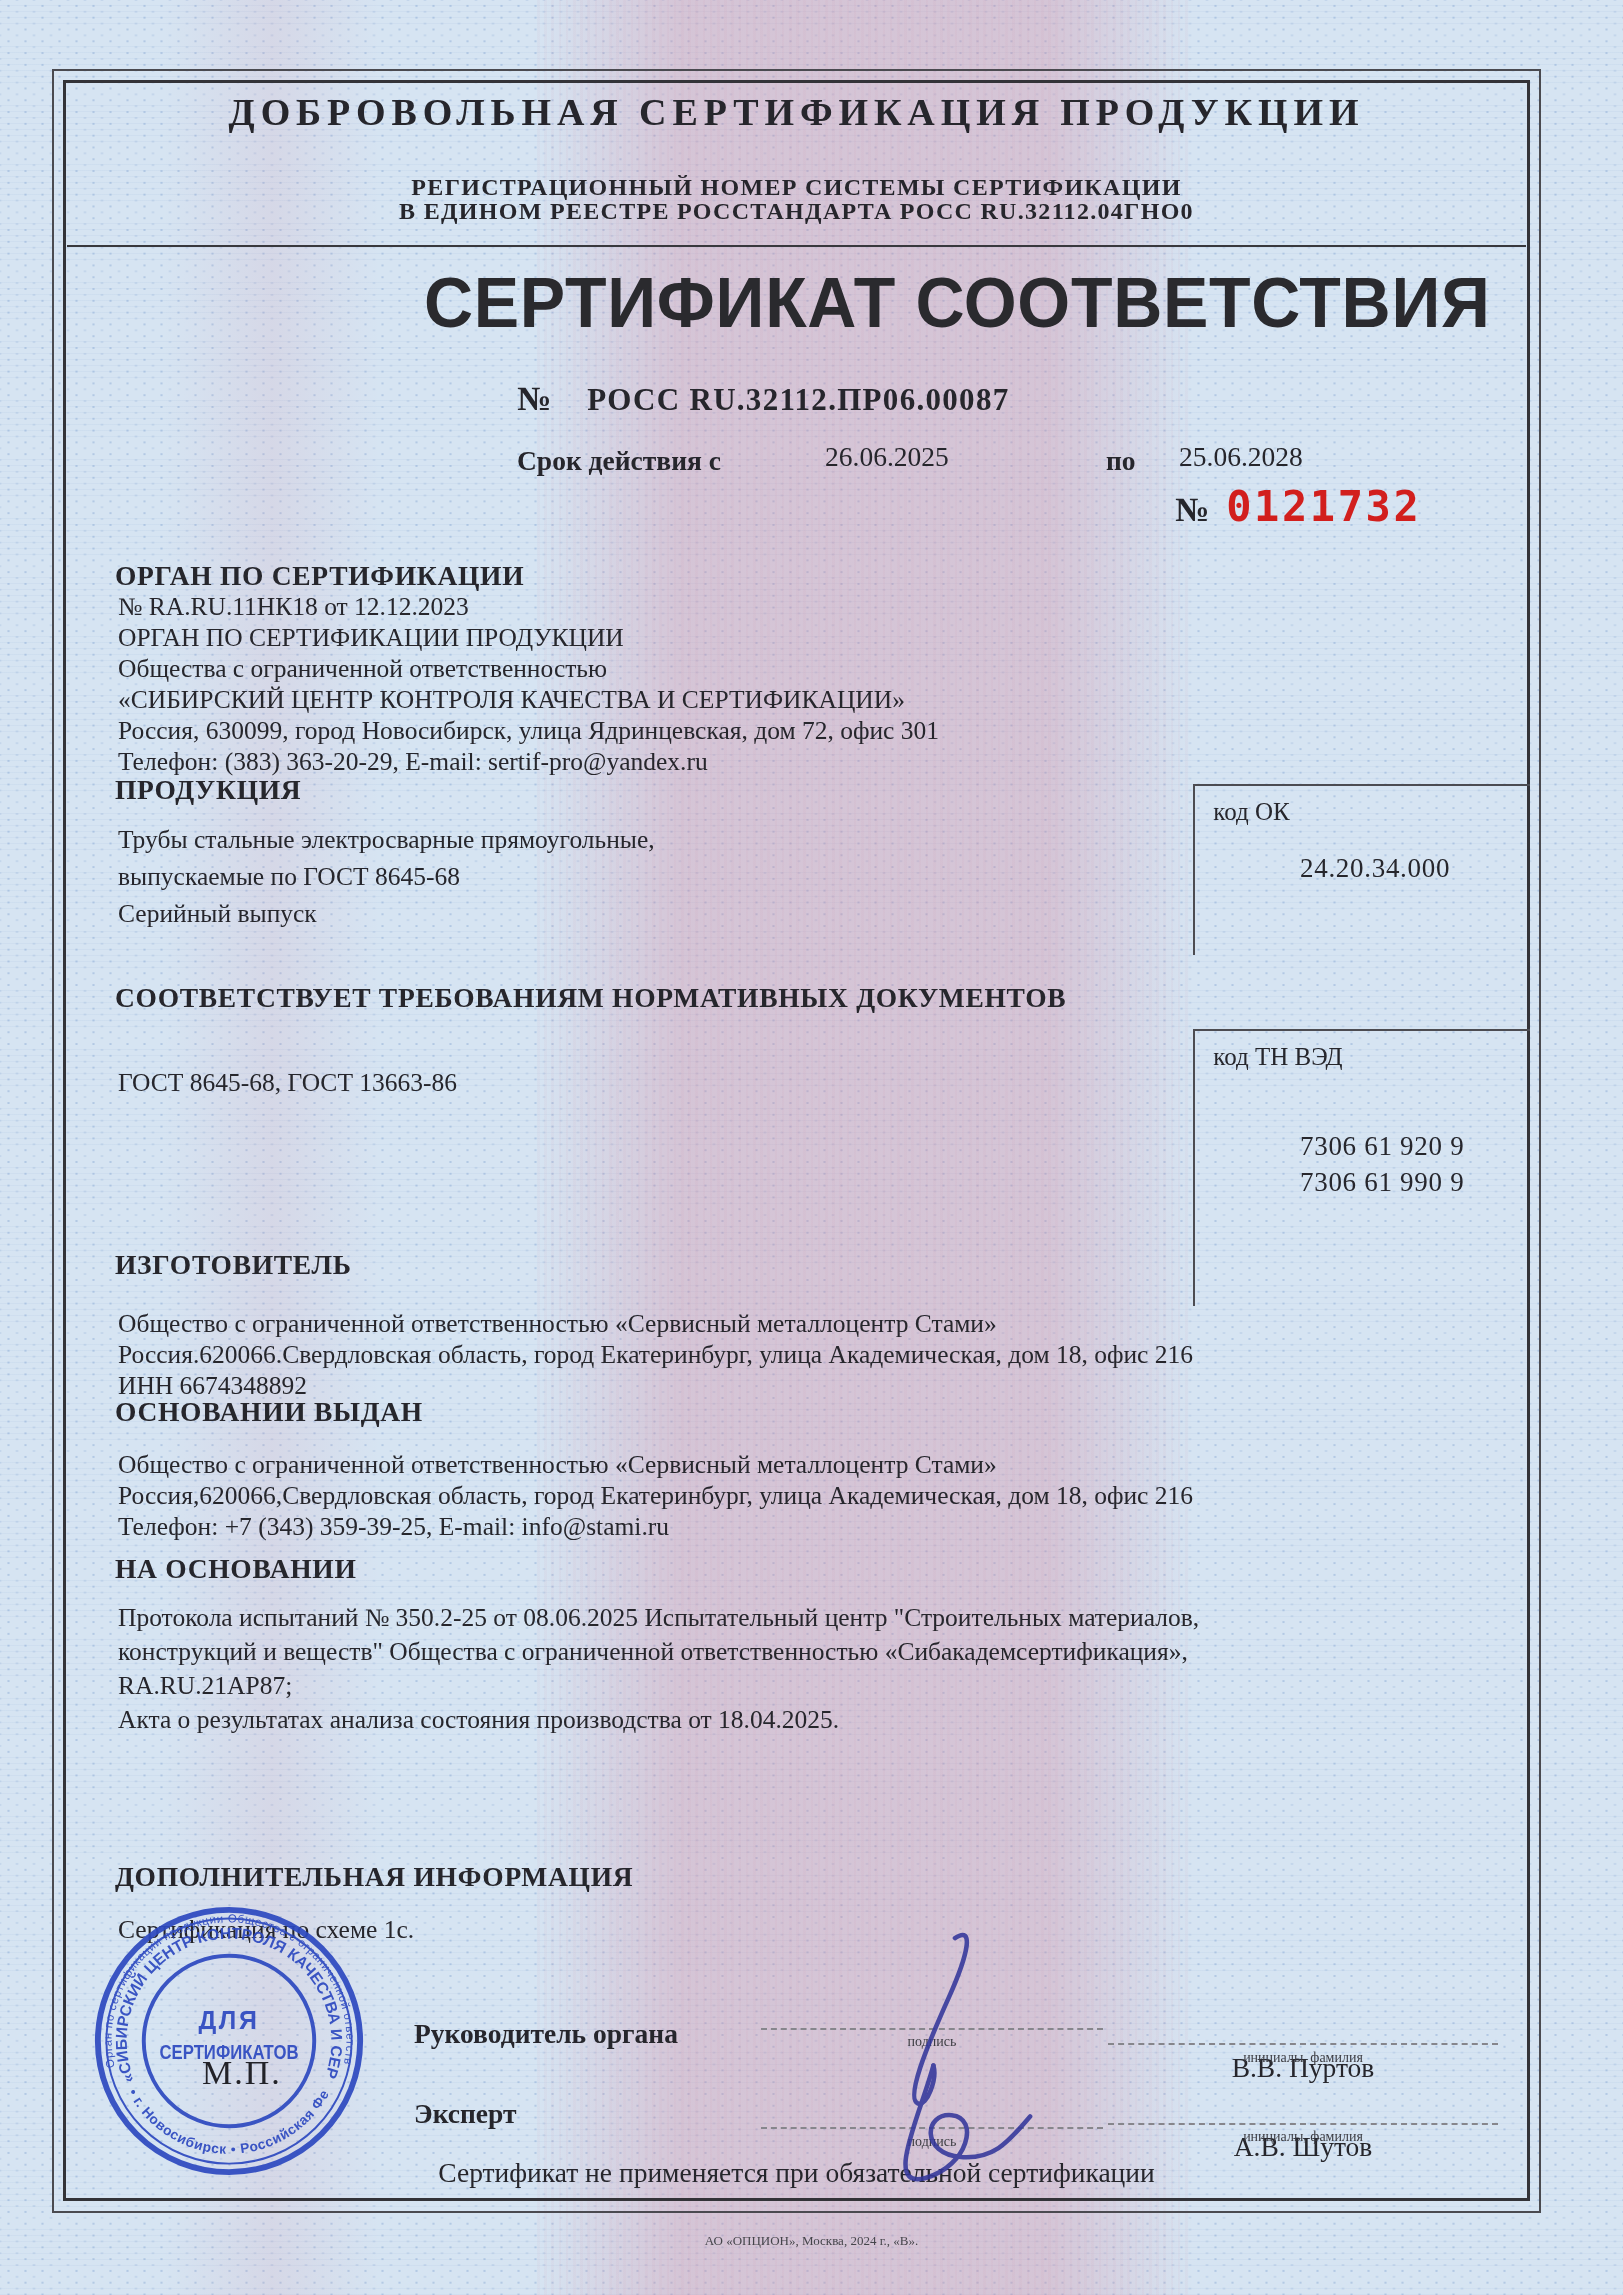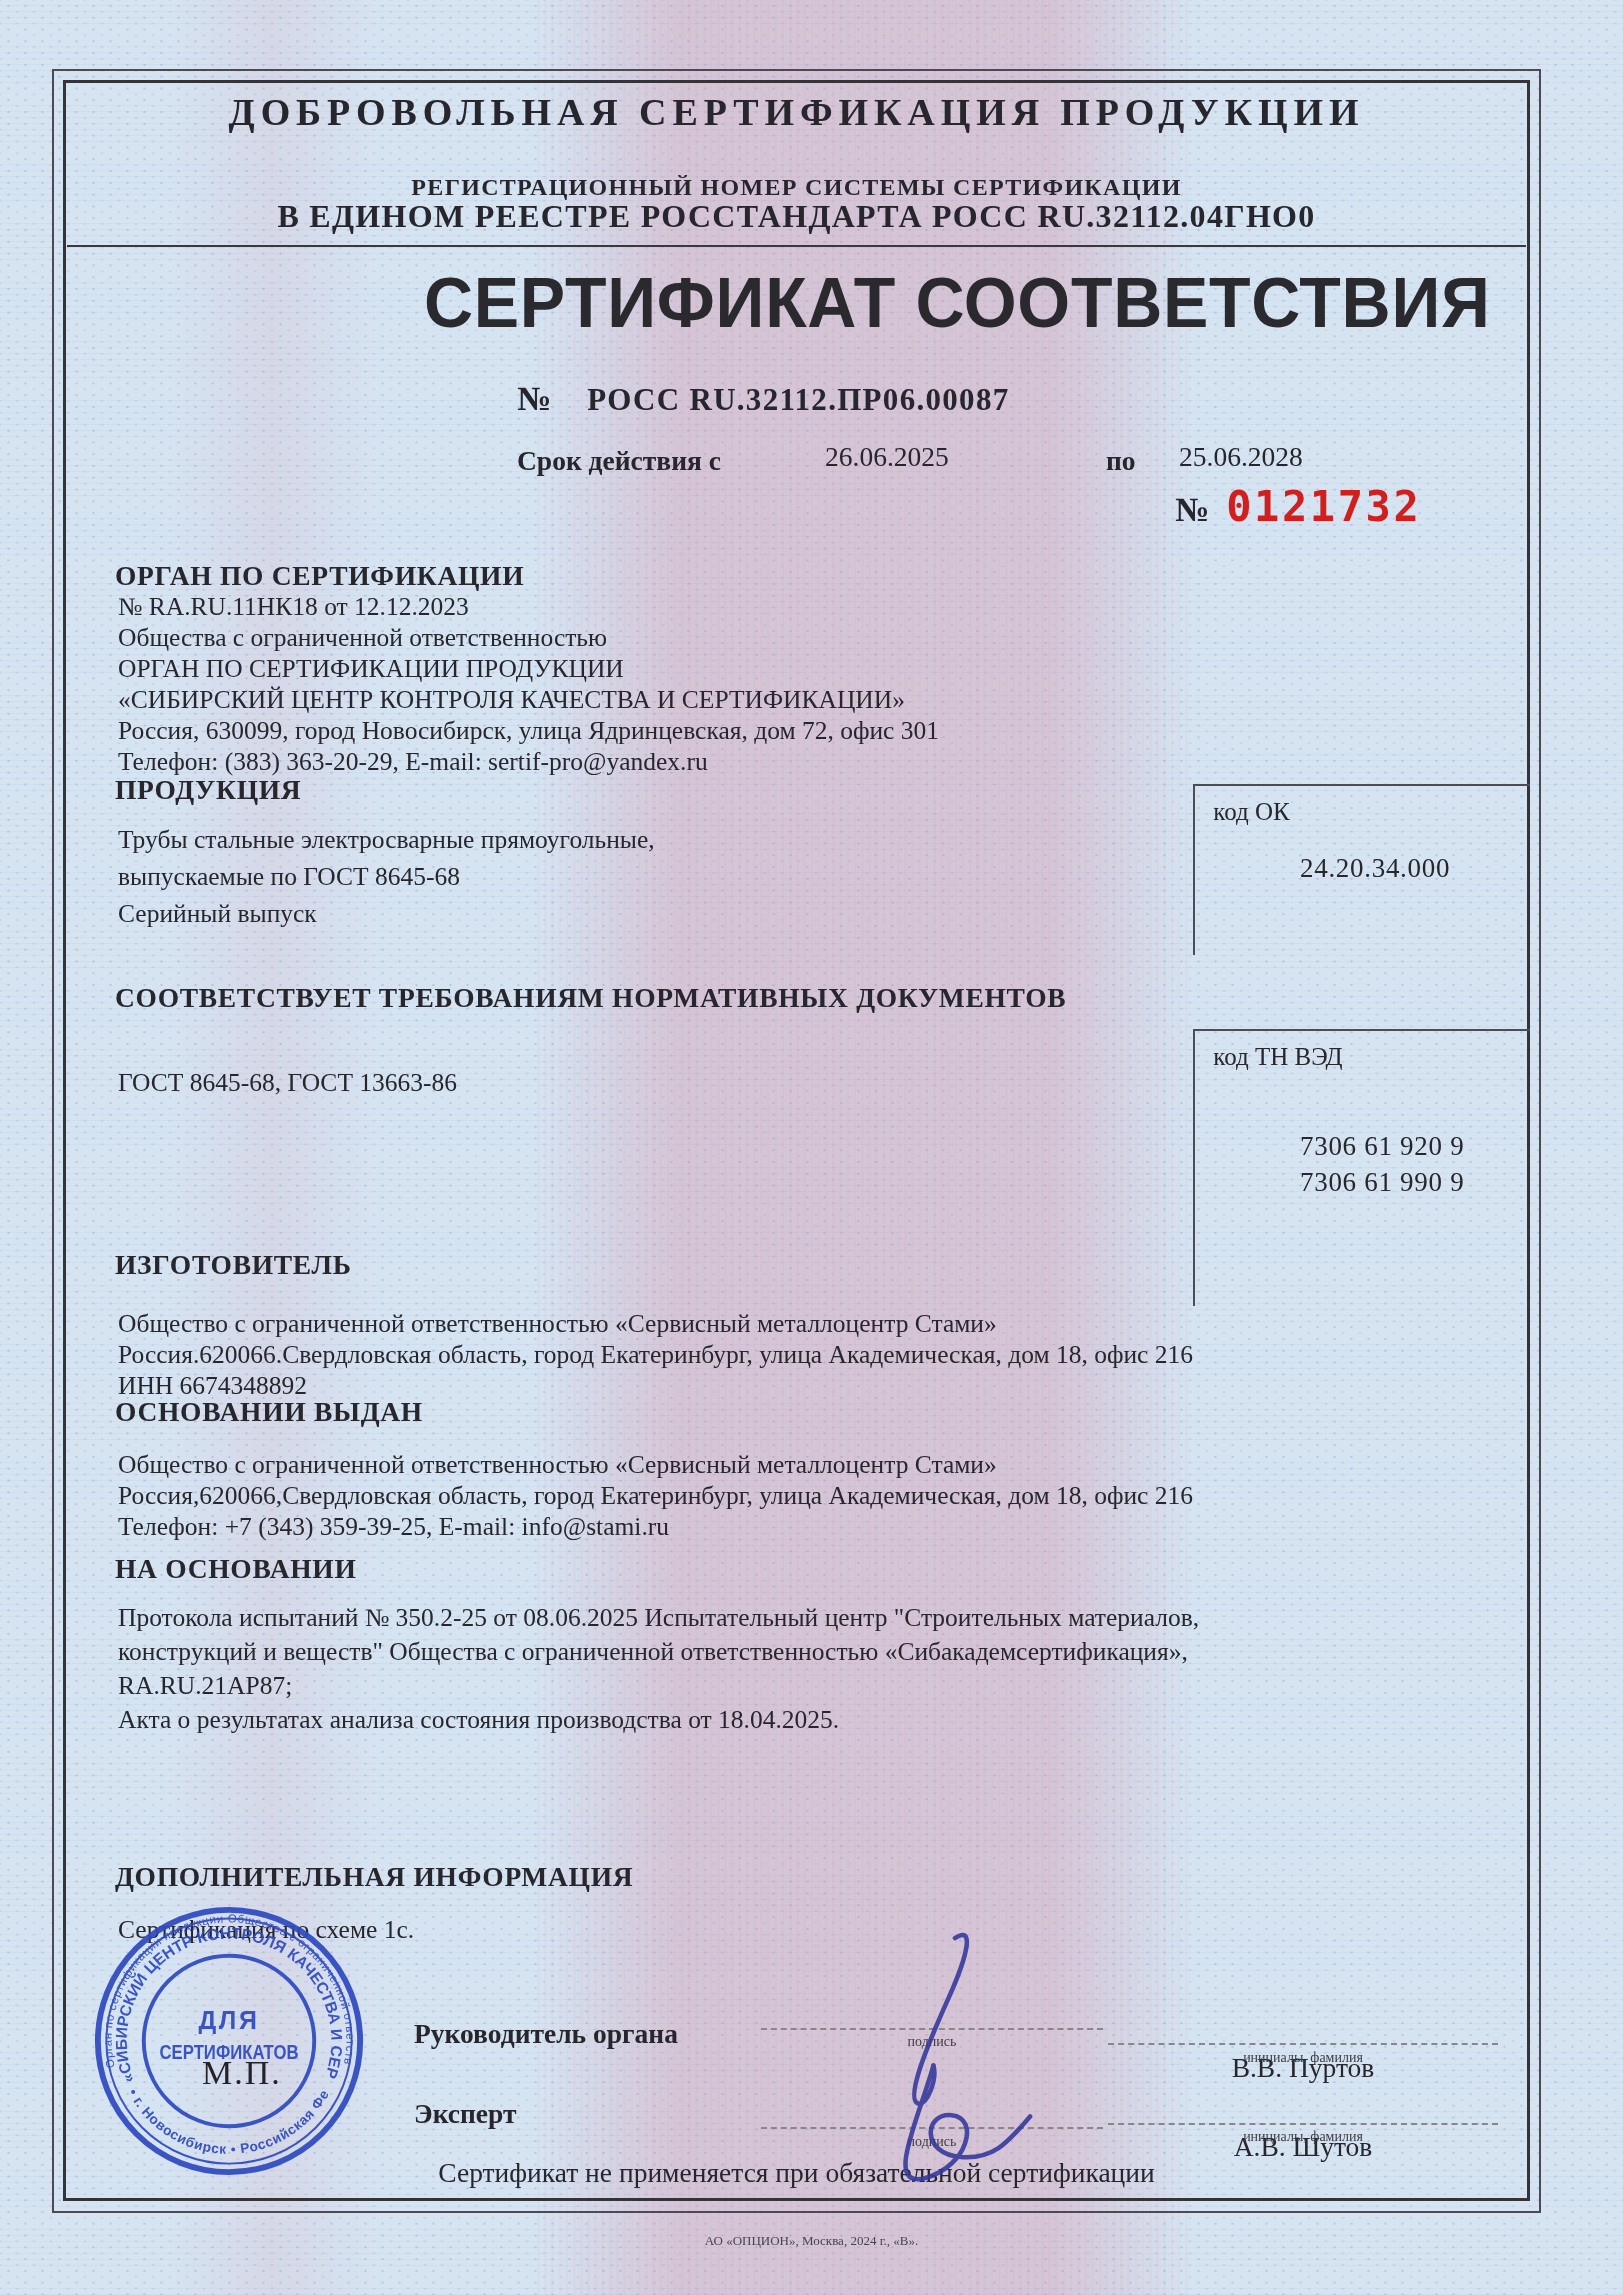--- a/index.html
+++ b/index.html
@@ -34,21 +34,21 @@
   }
   
   .frame-outer{left:52px; top:69px; right:82px; bottom:82px; border:2px solid #4a4a50; z-index:2;}
   .frame-inner{left:63px; top:80px; right:93px; bottom:94px; border:3.9px solid #333338; z-index:2;}
   .header-divider{left:67px; top:245px; right:97px; border-top:2.6px solid #38383d; z-index:2;}
   .content{z-index:3;}
   
   .hdr{left:67px; right:97px; text-align:center; font-weight:bold; z-index:3;}
   .hdr-1{top:90px; font-size:38px; letter-spacing:5.9px;}
   .hdr-2{top:159px; font-size:24px; letter-spacing:1.3px;margin-top:15px;}
-  .hdr-3{top:198px; font-size:32px; letter-spacing:1.3px;}
+  .hdr-3{top:198px; font-size:24px; letter-spacing:1.3px;}
   .doc-title{
     left:424px; top:261px; z-index:3;
     font-family:"Liberation Sans","DejaVu Sans",sans-serif;
     font-weight:bold; font-size:68px; letter-spacing:0.7px; color:#2a2a2e;
     transform:scaleY(1.04); transform-origin:top left; white-space:nowrap;
   }
   .certno-row{left:517px; top:380px; z-index:3; white-space:nowrap;}
   .certno-sym{font-size:34px; font-weight:bold;}
   .certno-val{font-size:31px; font-weight:bold; margin-left:36px; letter-spacing:1.3px;}
   .validity{left:517px; top:445px; z-index:3; white-space:nowrap; font-size:27.5px;}
@@ -128,22 +128,22 @@
   </div>
 
   <div class="abs blankno">
     <span class="blankno-sym">№</span>
     <span class="blankno-val">0121732</span>
   </div>
 
   <div class="abs sec-h h-org">ОРГАН ПО СЕРТИФИКАЦИИ</div>
   <div class="abs sec-l org-lines">
     <div>№ RA.RU.11НК18  от 12.12.2023</div>
+    <div>ОРГАН ПО СЕРТИФИКАЦИИ ПРОДУКЦИИ</div>
     <div>Общества с ограниченной ответственностью</div>
-    <div>ОРГАН ПО СЕРТИФИКАЦИИ ПРОДУКЦИИ</div>
     <div>«СИБИРСКИЙ ЦЕНТР КОНТРОЛЯ КАЧЕСТВА И СЕРТИФИКАЦИИ»</div>
     <div>Россия, 630099, город Новосибирск, улица Ядринцевская, дом 72, офис 301</div>
     <div>Телефон:  (383) 363-20-29, E-mail: sertif-pro@yandex.ru</div>
   </div>
 
   <div class="abs sec-h h-prod">ПРОДУКЦИЯ</div>
   <div class="abs sec-l prod-lines">
     <div>Трубы стальные электросварные прямоугольные,</div>
     <div>выпускаемые по  ГОСТ 8645-68</div>
     <div>Серийный выпуск</div>

